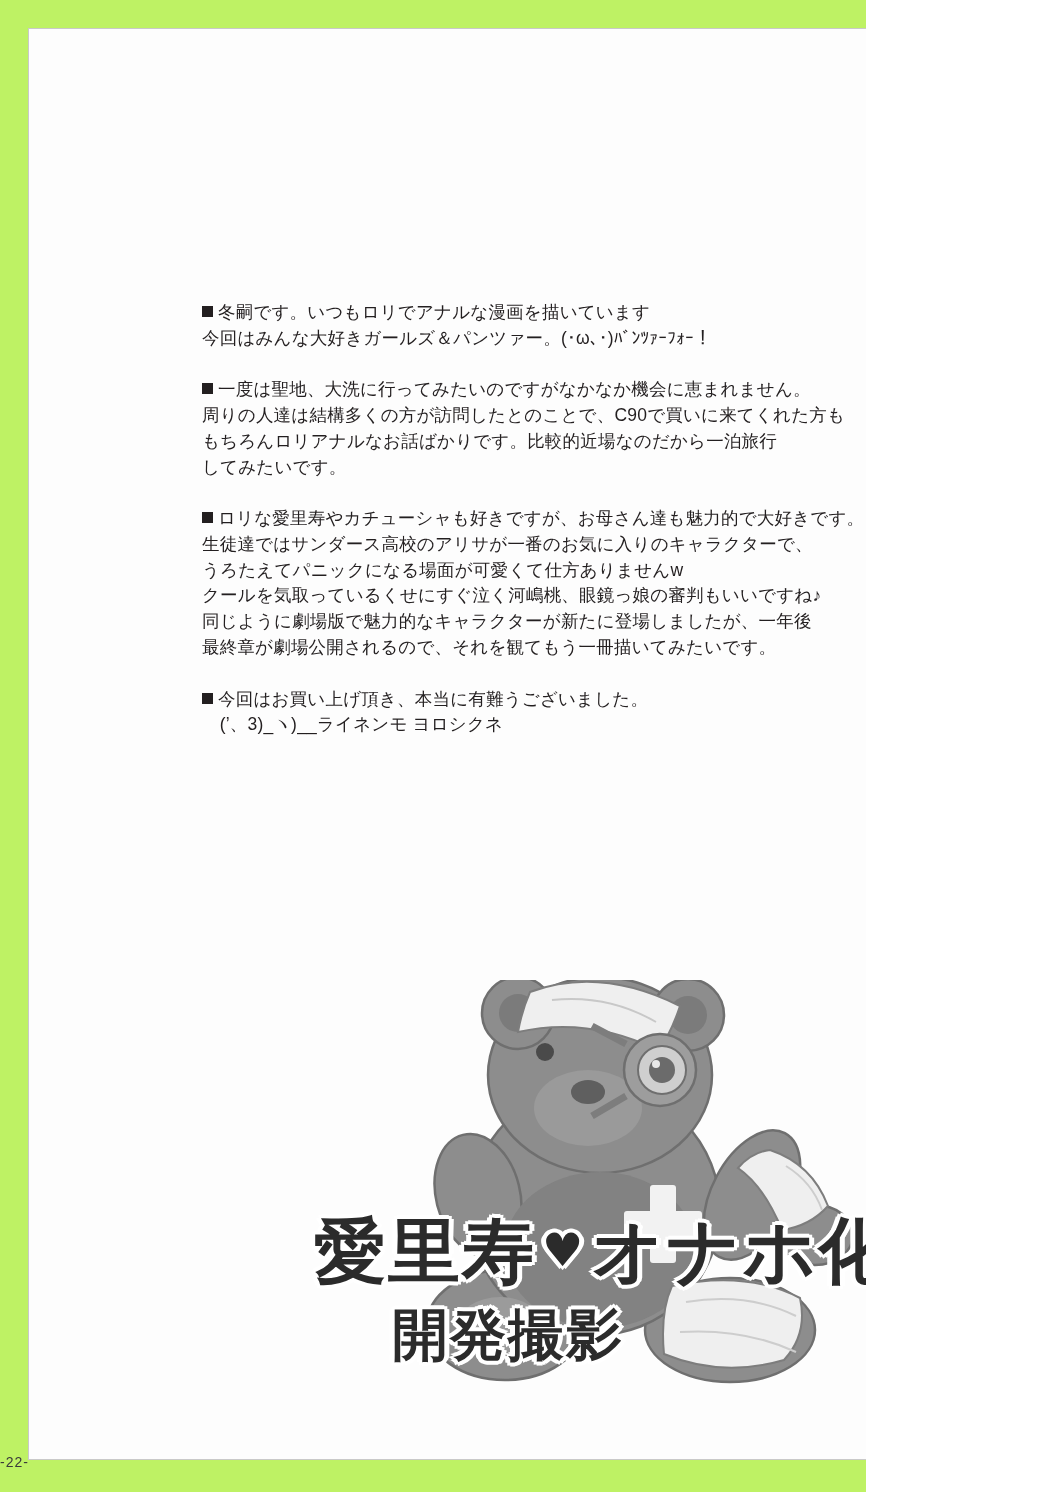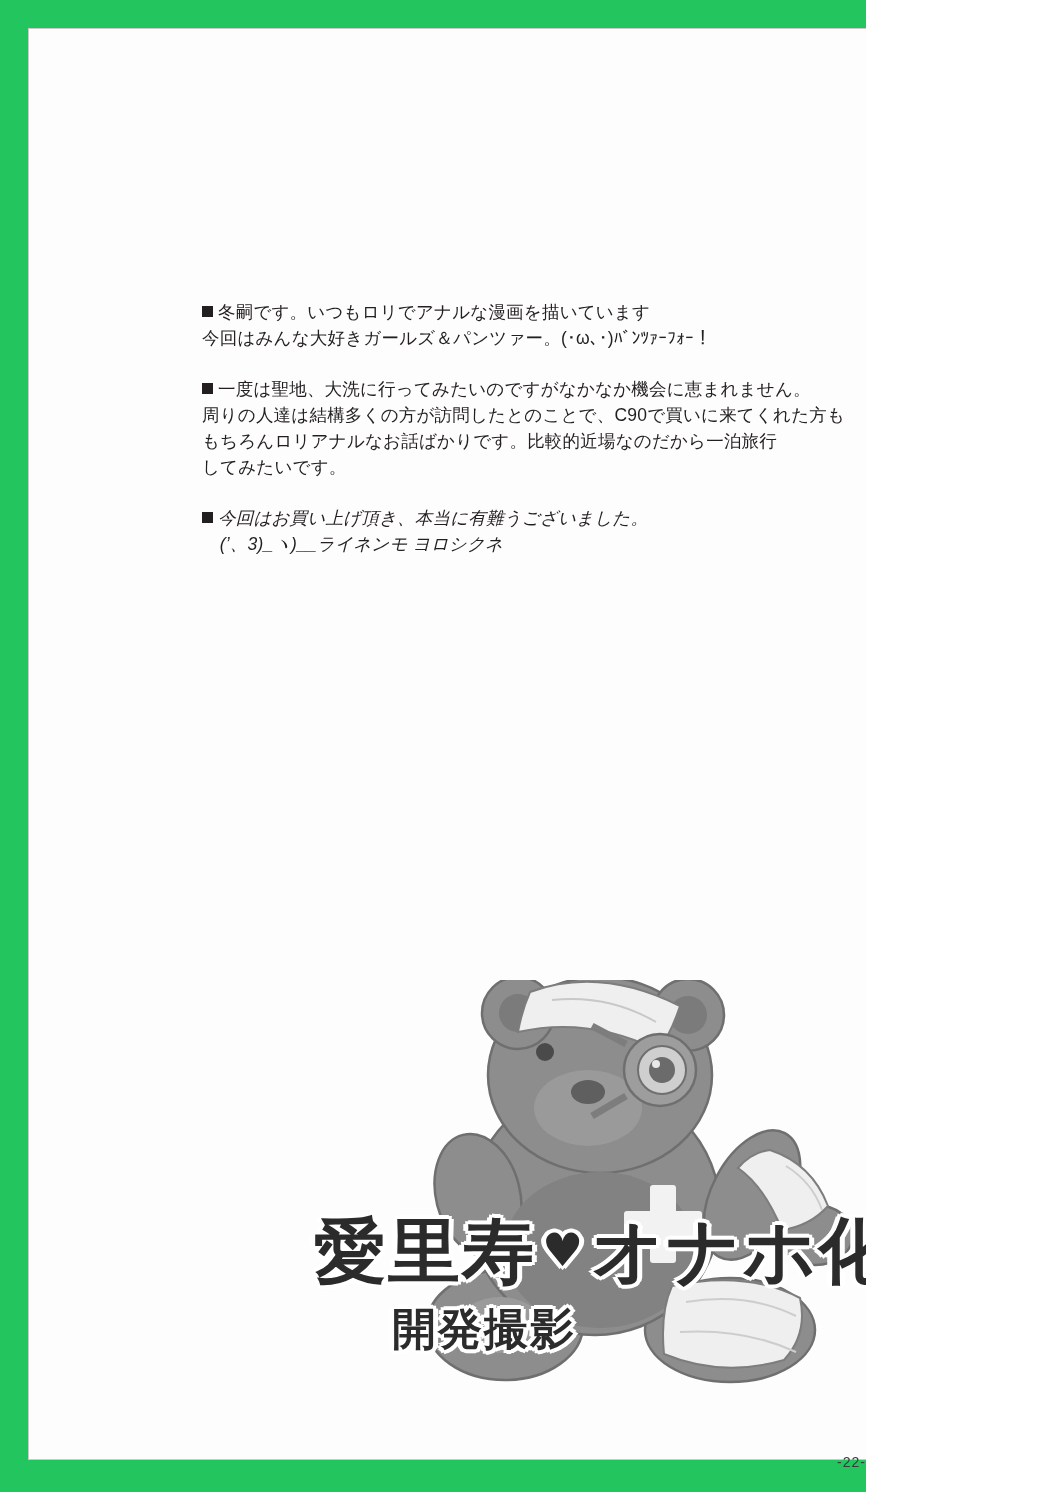--- a/index.html
+++ b/index.html
@@ -4,21 +4,21 @@
 <style>
   html, body {
     margin: 0;
     padding: 0;
     background: #ffffff;
   }
   .page {
     position: relative;
     width: 866px;
     height: 1492px;
-    background: #22c55e;
+    background: #bef264;
     overflow: hidden;
     font-family: "Liberation Sans", sans-serif;
   }
   
   .page-frame {
     position: absolute;
     left: 28px;
     top: 28px;
     width: 991px;
     height: 1432px;
@@ -34,21 +34,21 @@
     width: 760px;
   }
   .para {
     margin: 0 0 26px 0;
     font-size: 17.5px;
     line-height: 1.47;
     color: #231f20;
     letter-spacing: 0.2px;
     white-space: pre-line;
   }
-  .para:last-child { margin-bottom: 3px; font-style: italic; }
+  .para:last-child { margin-bottom: 3px; }
 
   .bullet {
     display: inline-block;
     width: 11px;
     height: 11px;
     background: #231f20;
     margin-right: 5px;
     vertical-align: 1px;
   }
 
@@ -94,50 +94,56 @@
   .heart {
     color: #2b2b2b;
     font-size: 46px;
     vertical-align: 10px;
     padding: 0 6px;
   }
   .title-line2 {
     position: absolute;
     left: 96px;
     top: 92px;
-    font-size: 44px;
+    font-size: 56px;
     line-height: 1;
     white-space: nowrap;
   }
 
   .page-number {
     position: absolute;
     left: 0;
     right: 0;
     bottom: 22px;
-    text-align: right;
+    text-align: left;
     font-size: 14px;
     color: #3a3a3a;
     font-family: "Liberation Sans", sans-serif;
     letter-spacing: 1px;
   }
 </style>
 </head>
 <body>
 
 <div class="page">
   <div class="page-frame"></div>
 
   <div class="afterword">
     <p class="para"><span class="bullet"></span><span>冬嗣です。いつもロリでアナルな漫画を描いています
 今回はみんな大好きガールズ＆パンツァー。(･ω､･)ﾊﾞﾝﾂｧｰﾌｫｰ！</span></p>
     <p class="para"><span class="bullet"></span><span>一度は聖地、大洗に行ってみたいのですがなかなか機会に恵まれません。
 周りの人達は結構多くの方が訪問したとのことで、C90で買いに来てくれた方も
 もちろんロリアナルなお話ばかりです。比較的近場なのだから一泊旅行
 してみたいです。</span></p>
+    <p class="para"><span class="bullet"></span><span>ロリな愛里寿やカチューシャも好きですが、お母さん達も魅力的で大好きです。
+生徒達ではサンダース高校のアリサが一番のお気に入りのキャラクターで、
+うろたえてパニックになる場面が可愛くて仕方ありませんw
+クールを気取っているくせにすぐ泣く河嶋桃、眼鏡っ娘の審判もいいですね♪
+同じように劇場版で魅力的なキャラクターが新たに登場しましたが、一年後
+最終章が劇場公開されるので、それを観てもう一冊描いてみたいです。</span></p>
     <p class="para"><span class="bullet"></span><span>今回はお買い上げ頂き、本当に有難うございました。
 　(’、3)_ヽ)__ライネンモ ヨロシクネ</span></p>
   </div>
 
   <div class="bear-wrap">
     <svg width="700" height="430" viewBox="0 0 700 430" xmlns="http://www.w3.org/2000/svg" aria-hidden="true">
       <g stroke="#6f6f6f" stroke-width="2.5">
 
         <ellipse cx="205" cy="345" rx="78" ry="55" fill="#8d8d8d"></ellipse>
 

